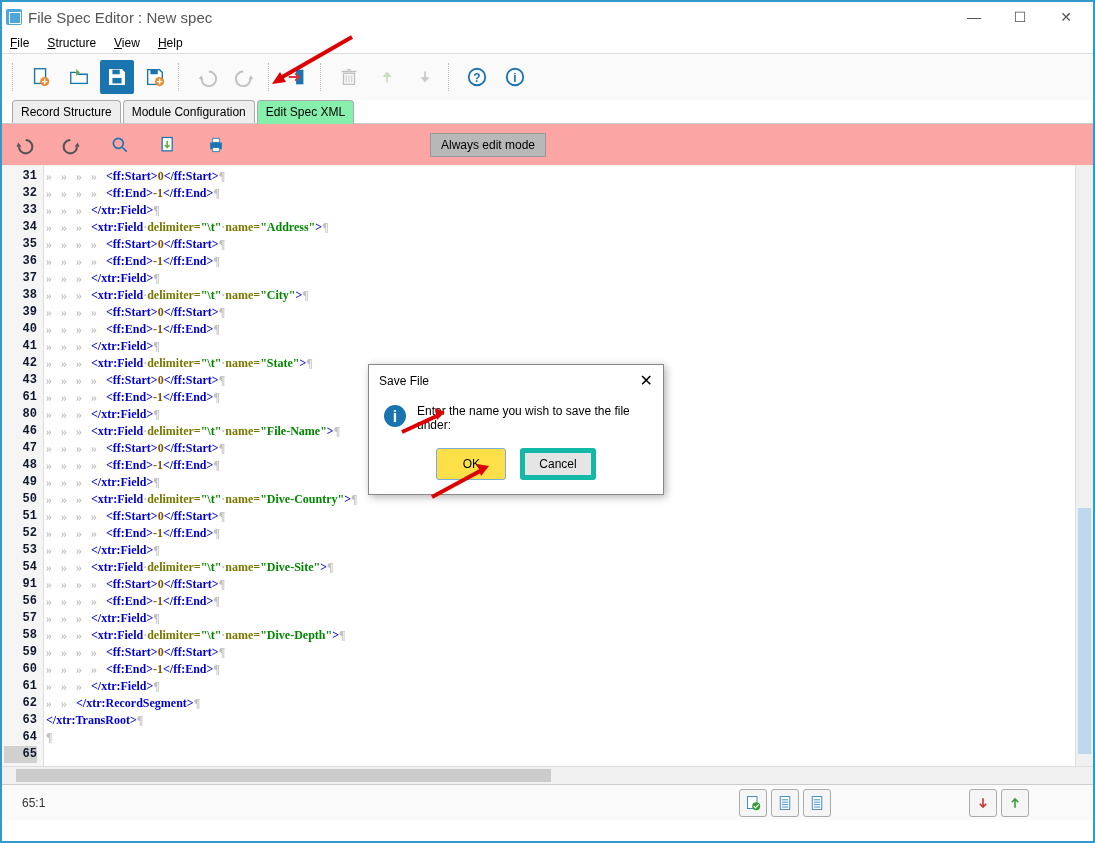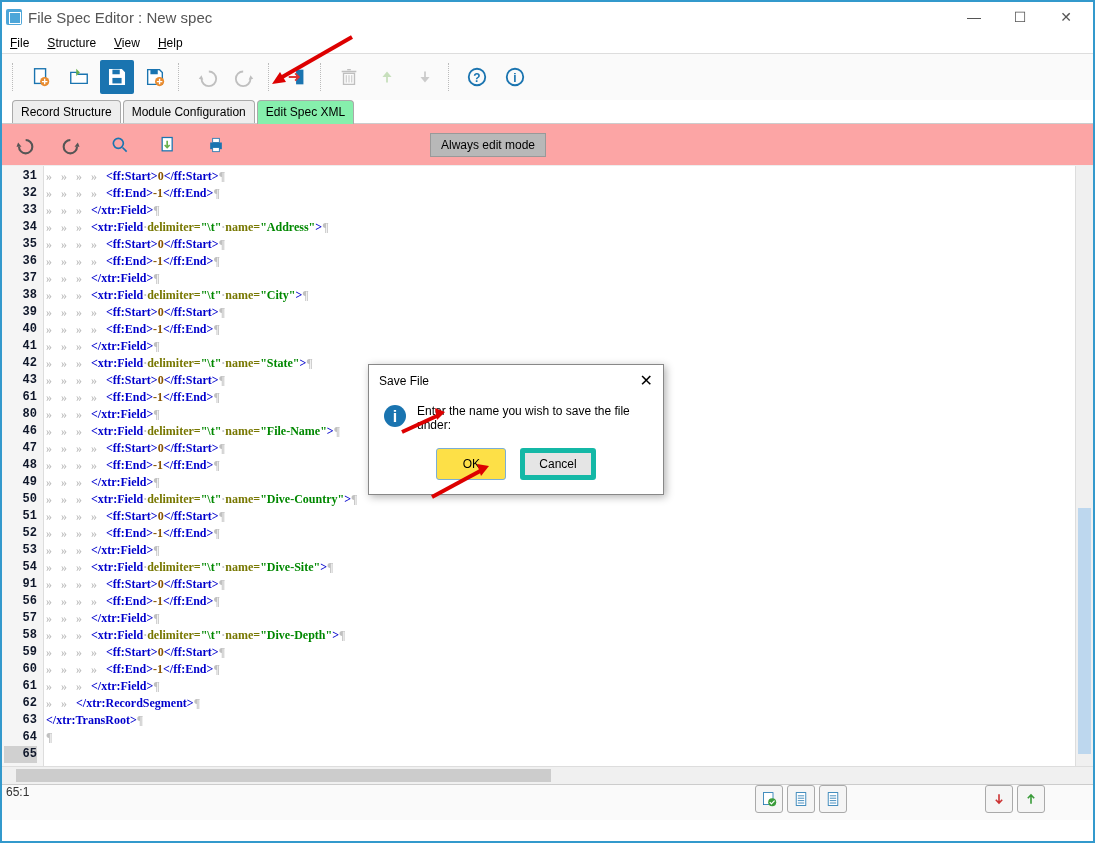--- a/index.html
+++ b/index.html
@@ -34,21 +34,21 @@
 .code .line{height:17px;}
 .ws{color:#c0c0c0;}
 .tag{color:#0000cc;}
 .attr{color:#777700;}
 .val{color:#008800;}
 .tx{color:#885500;}
 .vscroll{position:absolute; right:0; top:0; width:18px; height:100%; background:#f0f0f0; border-left:1px solid #ddd;}
 .vscroll .thumb{position:absolute; left:2px; right:2px; top:57%; height:41%; background:#bdd7ee;}
 .hscroll{height:18px; background:#f0f0f0; border-top:1px solid #ddd; position:relative;}
 .hscroll .thumb{position:absolute;top:2px;bottom:2px;left:14px;width:49%;background:#ccc;}
-.statusbar{display:flex; align-items:flex-start; height:36px; border-top:1px solid #ccc; padding:0 4px; background:#fafafa;}
+.statusbar{display:flex; align-items:center; height:36px; border-top:1px solid #ccc; padding:0 20px; background:#fafafa;}
 .status-pos{font-size:12px; color:#333;}
 .status-right{margin-left:auto; display:flex; gap:4px;}
 .sbtn{width:28px;height:28px;border:1px solid #aaa;border-radius:3px;display:flex;align-items:center;justify-content:center;background:#f5f5f5;}
 .sbtn svg{width:16px;height:16px;}
 .dialog{position:absolute; left:366px; top:362px; width:296px; background:#fff; border:1px solid #888; box-shadow:2px 2px 8px rgba(0,0,0,0.3);}
 .dialog-title{display:flex;align-items:center;padding:6px 10px;font-size:12px;}
 .dialog-close{margin-left:auto;font-size:16px;}
 .dialog-body{padding:8px 14px 14px;}
 .dialog-row{display:flex;align-items:flex-start;gap:10px;}
 .info-icon{width:24px;height:24px;flex:none;}

